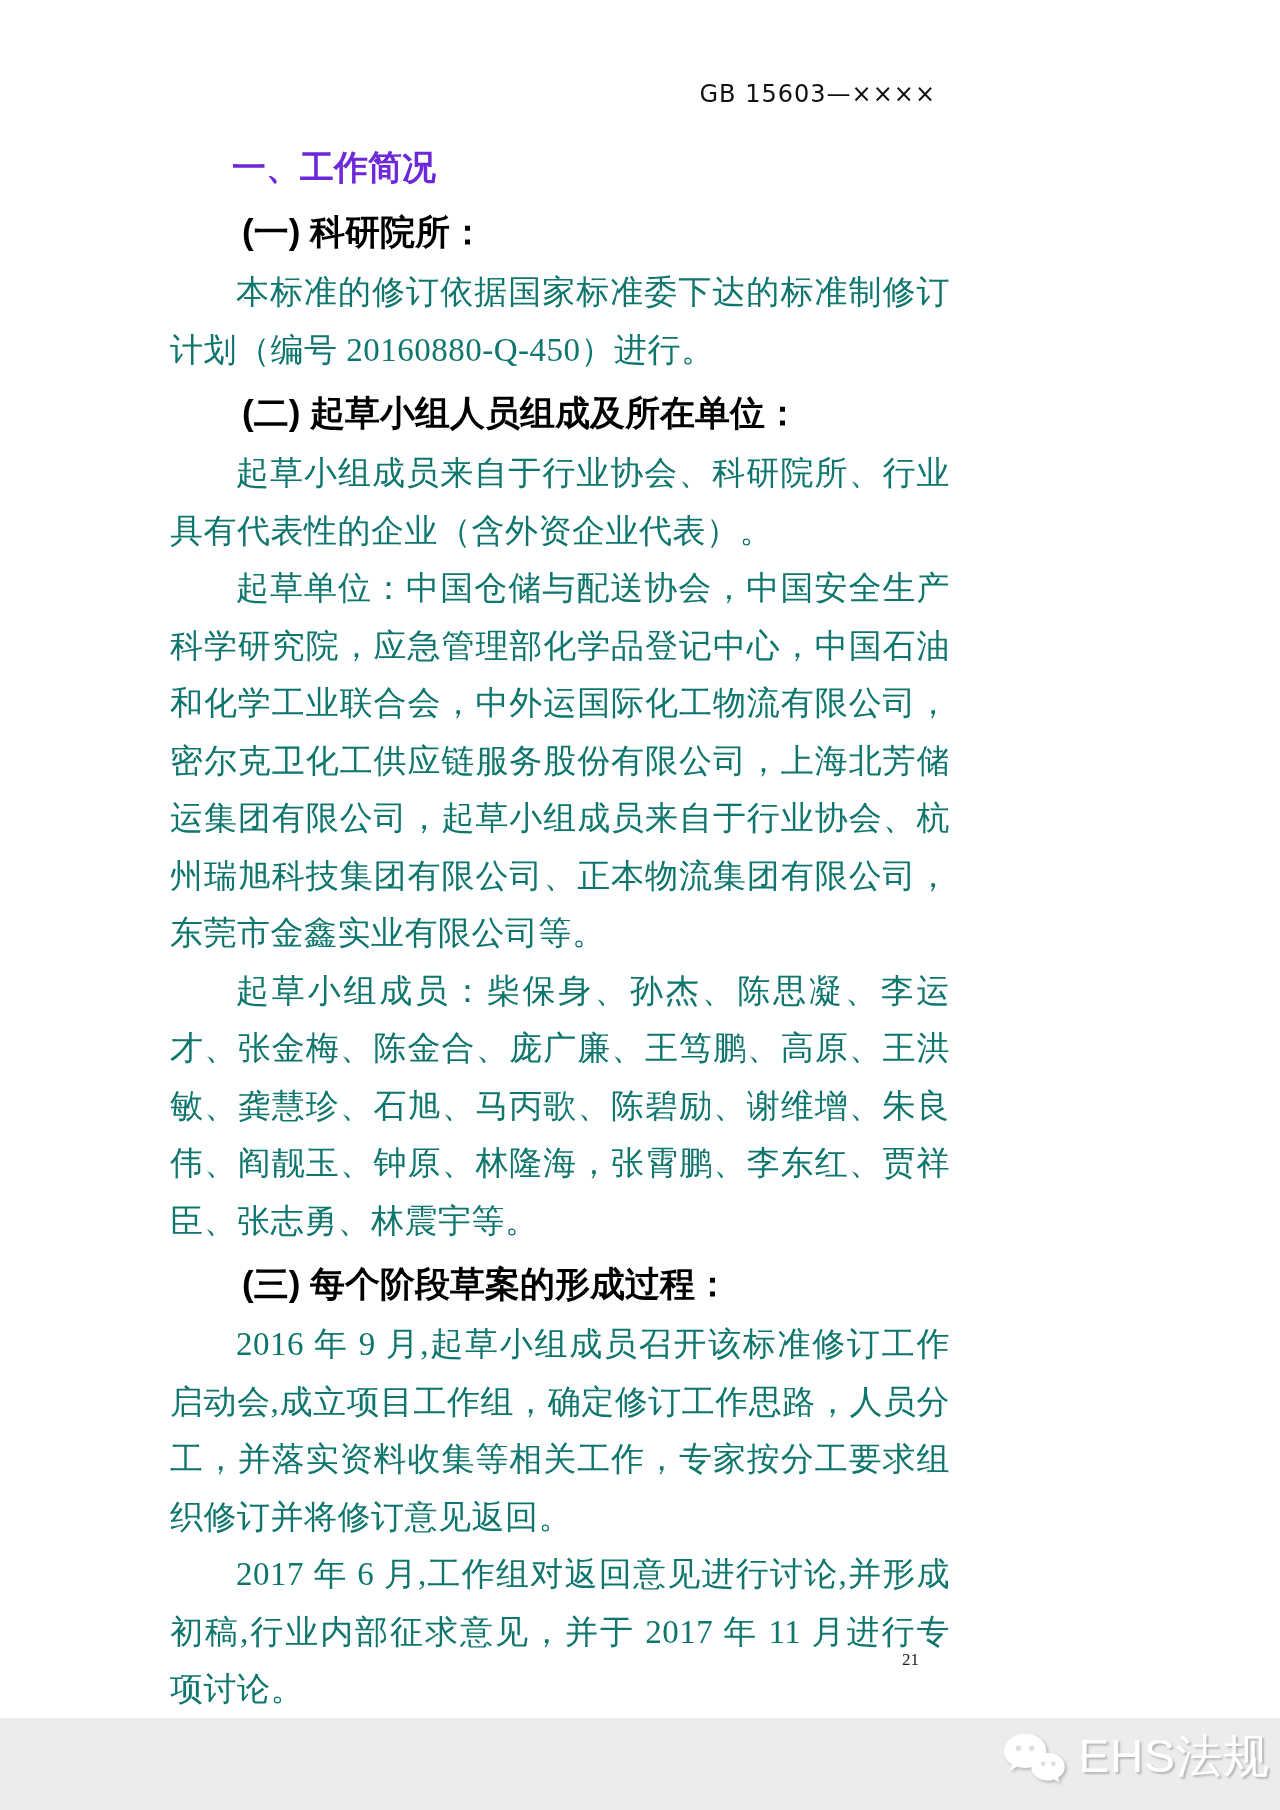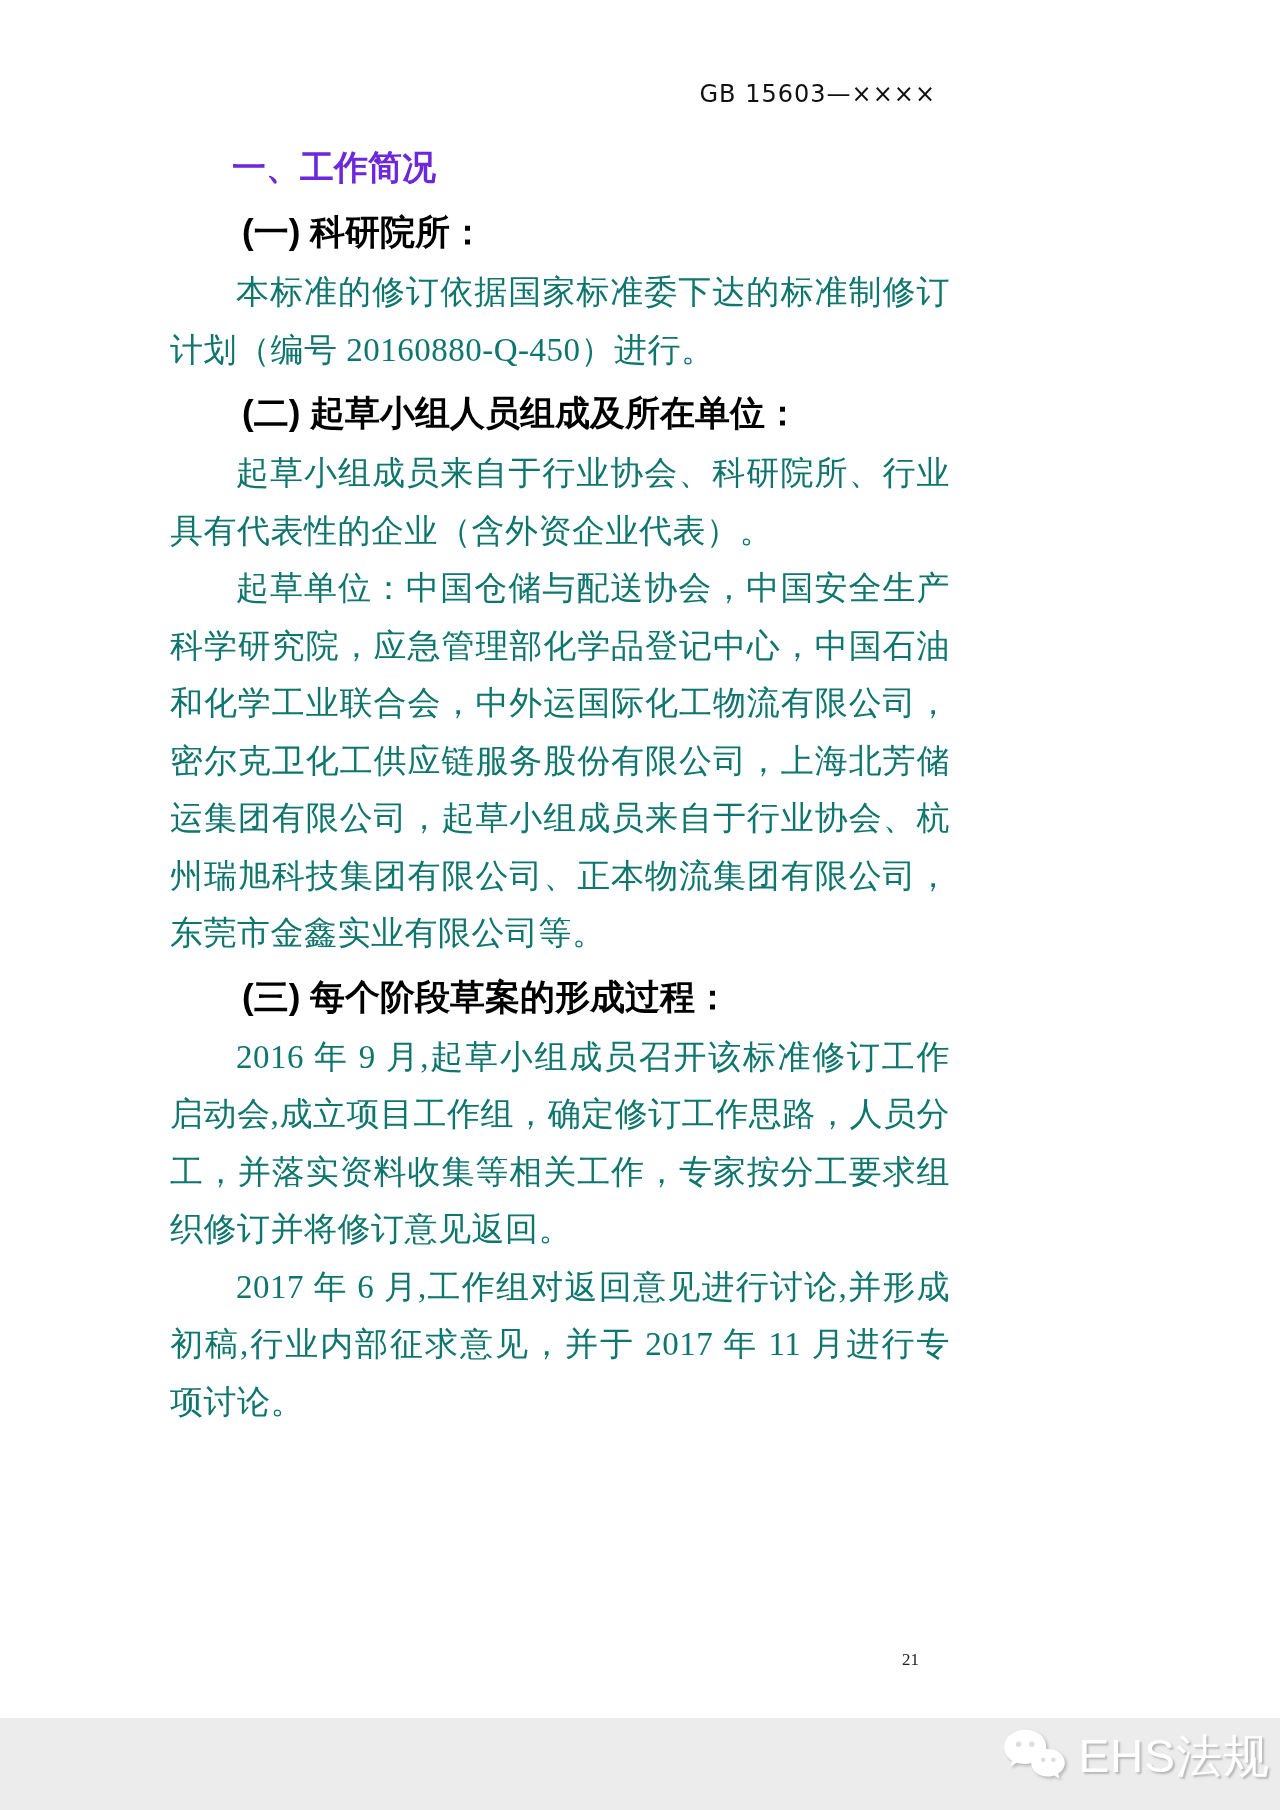--- a/index.html
+++ b/index.html
@@ -66,21 +66,21 @@
   .footer-band {
     position: absolute;
     left: 0; bottom: 0;
     width: 1280px; height: 92px;
     background: #ececec;
   }
   .watermark {
     position: absolute;
     right: 10px; bottom: 22px;
     display: flex;
-    align-items: flex-start;
+    align-items: flex-end;
     gap: 12px;
   }
   .watermark-text {
     font-family: "Liberation Sans", "DejaVu Sans", sans-serif;
     font-size: 46px;
     font-weight: 400;
     color: #ffffff;
     text-shadow: 2px 2px 2px rgba(140,140,140,0.55);
     letter-spacing: 1px;
     white-space: nowrap;
@@ -100,20 +100,21 @@
     <div class="h2">(一) 科研院所：</div>
 
     <div class="para">本标准的修订依据国家标准委下达的标准制修订计划（编号 20160880-Q-450）进行。</div>
 
     <div class="h2">(二) 起草小组人员组成及所在单位：</div>
 
     <div class="para">起草小组成员来自于行业协会、科研院所、行业具有代表性的企业（含外资企业代表）。</div>
 
     <div class="para">起草单位：中国仓储与配送协会，中国安全生产科学研究院，应急管理部化学品登记中心，中国石油和化学工业联合会，中外运国际化工物流有限公司，密尔克卫化工供应链服务股份有限公司，上海北芳储运集团有限公司，起草小组成员来自于行业协会、杭州瑞旭科技集团有限公司、正本物流集团有限公司，东莞市金鑫实业有限公司等。</div>
 
+    <div class="para">起草小组成员：柴保身、孙杰、陈思凝、李运才、张金梅、陈金合、庞广廉、王笃鹏、高原、王洪敏、龚慧珍、石旭、马丙歌、陈碧励、谢维增、朱良伟、阎靓玉、钟原、林隆海，张霄鹏、李东红、贾祥臣、张志勇、林震宇等。</div>
 
     <div class="h2">(三) 每个阶段草案的形成过程：</div>
 
     <div class="para">2016 年 9 月,起草小组成员召开该标准修订工作启动会,成立项目工作组，确定修订工作思路，人员分工，并落实资料收集等相关工作，专家按分工要求组织修订并将修订意见返回。</div>
 
     <div class="para">2017 年 6 月,工作组对返回意见进行讨论,并形成初稿,行业内部征求意见，并于 2017 年 11 月进行专项讨论。</div>
   </div>
 
   <div class="page-number">21</div>
 

